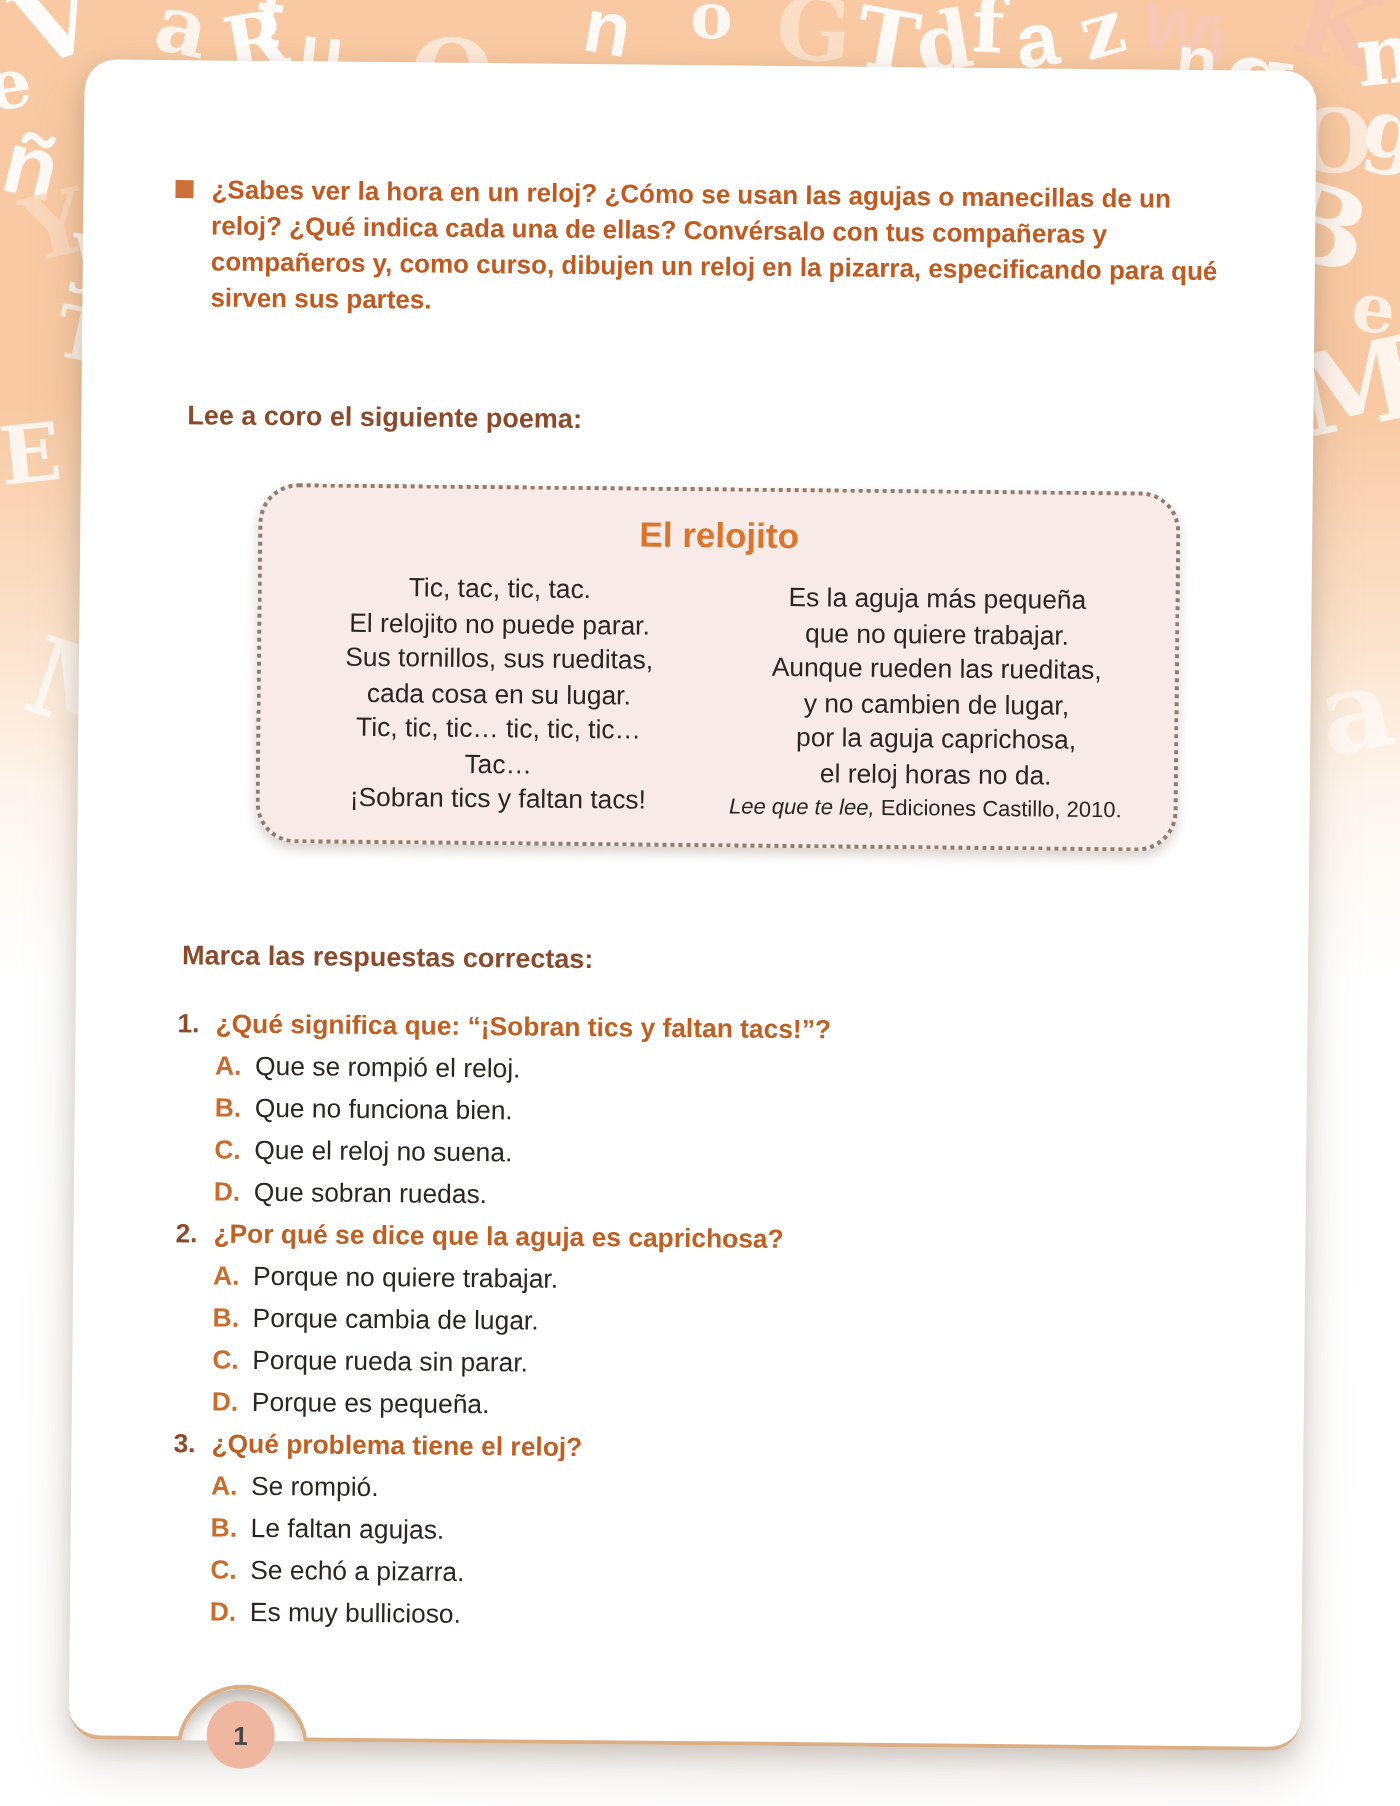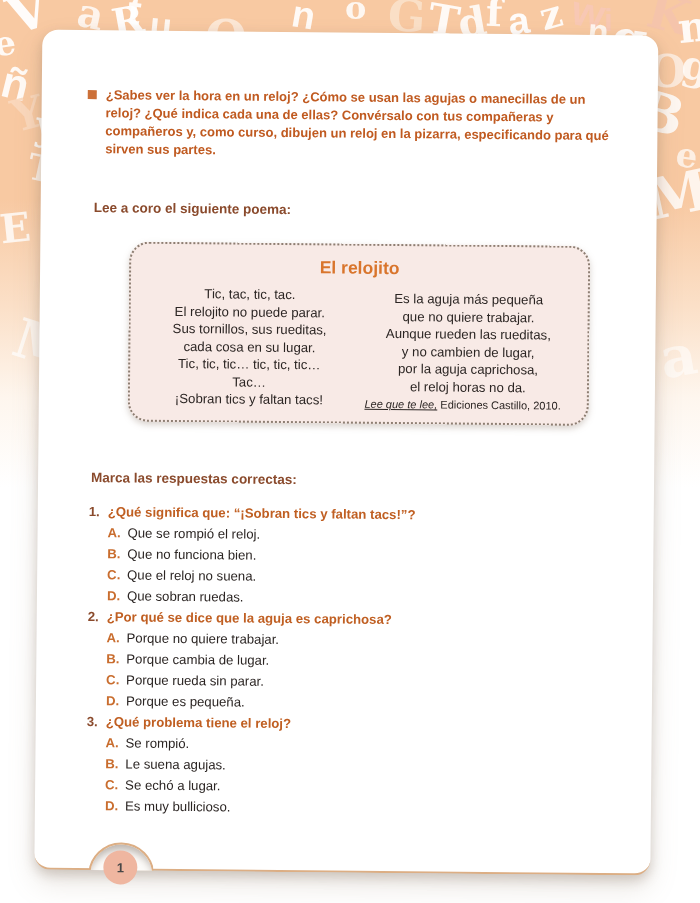--- a/index.html
+++ b/index.html
@@ -38,21 +38,21 @@
     background:#f8eae6;border:2px dotted #8d7e72;border-radius:20px;
     box-shadow:0 3px 6px rgba(150,130,115,.35);
     padding:10px 14px 8px 14px;
   }
   .poem-title{margin:2px 0 8px 0;text-align:center;font-size:17.5px;font-weight:bold;color:#d9752c;}
   .poem-cols{display:flex;justify-content:space-between;}
   .poem-col{width:49%;text-align:center;font-size:13.2px;line-height:17.5px;color:#2b2523;}
   .poem-col.right{padding-top:3px;}
   .poem-line{white-space:nowrap;}
   .poem-source{position:absolute;right:26px;bottom:12px;font-size:11px;color:#2b2523;}
-  .poem-source .it{font-style:italic;text-decoration:underline;}
+  .poem-source .it{font-style:italic;}
   
   .questions{position:absolute;left:51px;top:471px;width:520px;}
   .question{margin:0;}
   .q-line{display:flex;line-height:21px;font-size:13.2px;}
   .q-num{width:19px;flex:none;font-weight:bold;color:#8a4a2c;}
   .q-text{font-weight:bold;color:#c05f22;}
   .opt-line{display:flex;line-height:21px;font-size:13.2px;padding-left:19px;}
   .opt-letter{width:20px;flex:none;font-weight:bold;color:#c96d2e;}
   .opt-text{color:#2b2523;}
   
@@ -199,25 +199,25 @@
       <div class="q-line">
         <span class="q-num">3.</span>
         <span class="q-text">¿Qué problema tiene el reloj?</span>
       </div>
       <div class="opt-line">
         <span class="opt-letter">A.</span>
         <span class="opt-text">Se rompió.</span>
       </div>
       <div class="opt-line">
         <span class="opt-letter">B.</span>
-        <span class="opt-text">Le suena agujas.</span>
+        <span class="opt-text">Le faltan agujas.</span>
       </div>
       <div class="opt-line">
         <span class="opt-letter">C.</span>
-        <span class="opt-text">Se echó a lugar.</span>
+        <span class="opt-text">Se echó a pizarra.</span>
       </div>
       <div class="opt-line">
         <span class="opt-letter">D.</span>
         <span class="opt-text">Es muy bullicioso.</span>
       </div>
     </div>
 
   </div>
 
   <div class="notch-clip">

